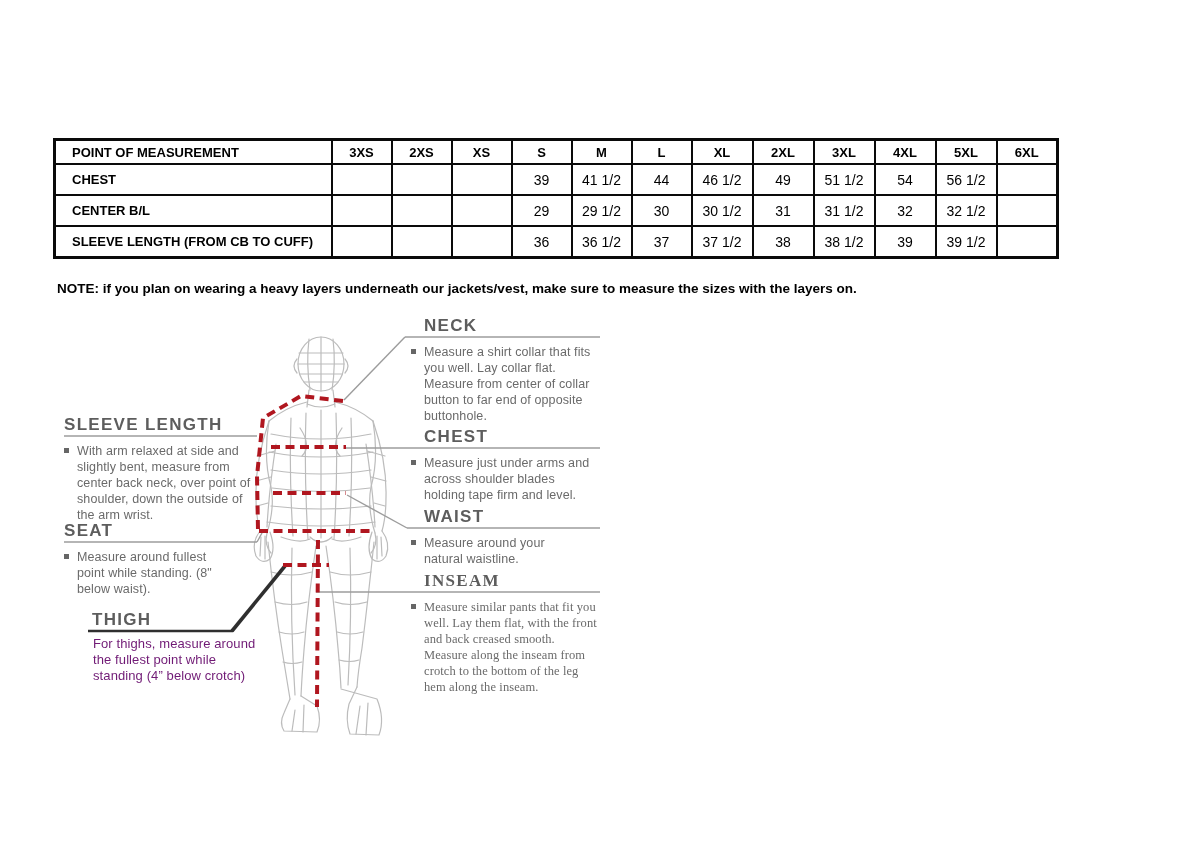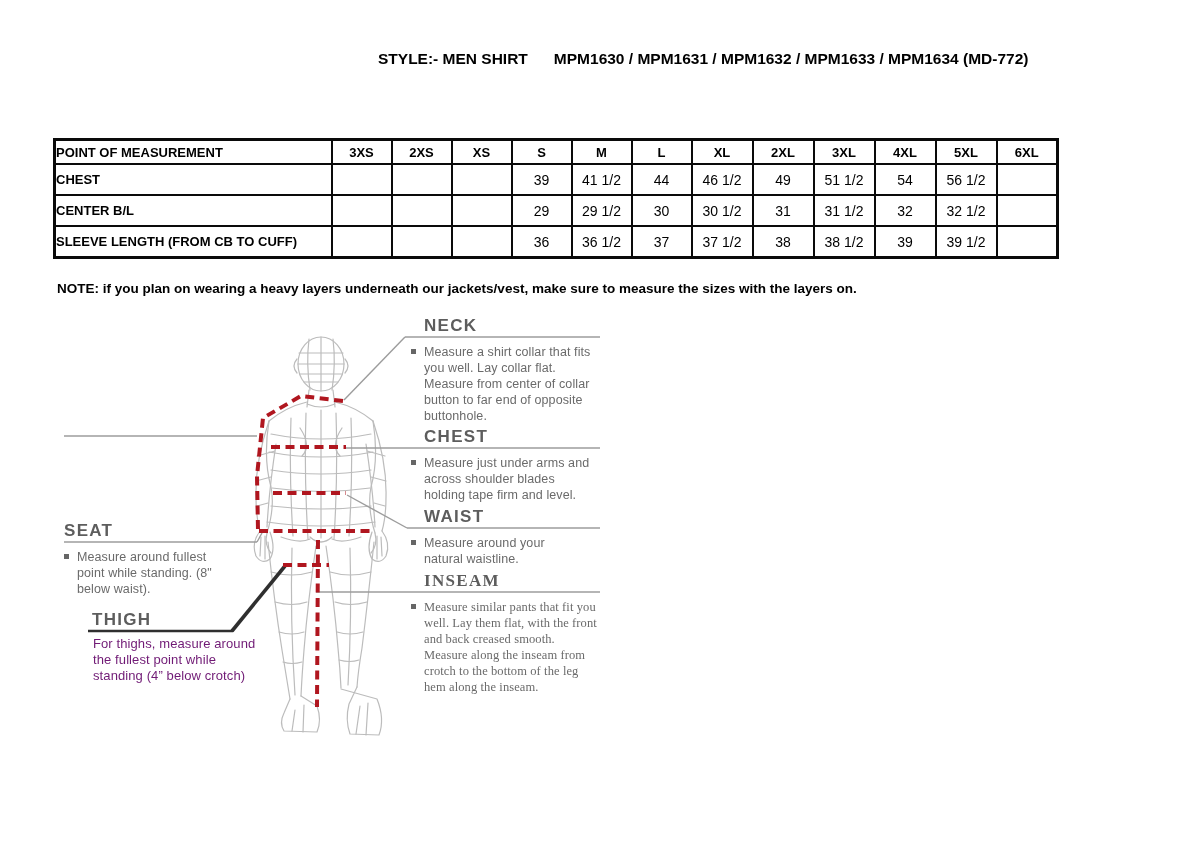--- a/index.html
+++ b/index.html
@@ -21,21 +21,21 @@
     border-collapse:collapse; table-layout:fixed;
     border:3px solid #0a0a0a;
   }
   .size-table th, .size-table td {
     border:2px solid #0a0a0a; padding:0; text-align:center;
     color:#000; overflow:hidden; white-space:nowrap;
   }
   .size-table thead th { height:22px; font-size:13px; font-weight:bold; }
   .size-table tbody td { height:29px; font-size:14px; font-weight:400; }
   .size-table .rowlabel, .size-table .collabel-first {
-    text-align:left; padding-left:0; font-weight:bold; font-size:13px;
+    text-align:left; padding-left:16px; font-weight:bold; font-size:13px;
   }
 
   
   .note-line {
     position:absolute; left:57px; top:281px; font-size:13.5px;
     font-weight:bold; color:#000; white-space:nowrap;
   }
 
   
   .dg-block { position:absolute; }
@@ -50,23 +50,20 @@
   .dg-text { font-size:12.5px; line-height:1.28; color:#6a6a6a; letter-spacing:0.1px; }
   .dg-text.thigh { font-size:13px; line-height:1.24; color:#701a75; margin-left:5px; margin-top:6px; }
 
   .diagram-svg { position:absolute; left:0; top:0; width:1200px; height:845px; pointer-events:none; }
 </style>
 </head>
 <body>
 
 <div id="page">
 
-  <div class="doc-title">
-    <span>STYLE:- MEN SHIRT</span><span class="codes">MPM1630 / MPM1631 / MPM1632 / MPM1633 / MPM1634 (MD-772)</span>
-  </div>
 
   <table class="size-table">
     <colgroup>
       <col style="width:277px">
         <col style="width:60px">
         <col style="width:60px">
         <col style="width:60px">
       <col style="width:60px">
         <col style="width:60px">
         <col style="width:60px">
@@ -259,20 +256,27 @@
   </svg>
 
   <div class="dg-block" style="left:411px; top:316px; width:195px;">
     <div class="dg-header indent">NECK</div>
     <div class="dg-body">
       <span class="bullet"></span>
       <div class="dg-text" style="width:172px;">Measure a shirt collar that fits you well. Lay collar flat. Measure from center of collar button to far end of opposite buttonhole.</div>
     </div>
   </div>
 
+  <div class="dg-block" style="left:64px; top:415px; width:200px;">
+    <div class="dg-header">SLEEVE LENGTH</div>
+    <div class="dg-body">
+      <span class="bullet"></span>
+      <div class="dg-text" style="width:182px;">With arm relaxed at side and slightly bent, measure from center back neck, over point of shoulder, down the outside of the arm wrist.</div>
+    </div>
+  </div>
 
   <div class="dg-block" style="left:411px; top:427px; width:195px;">
     <div class="dg-header indent">CHEST</div>
     <div class="dg-body">
       <span class="bullet"></span>
       <div class="dg-text" style="width:175px;">Measure just under arms and across shoulder blades holding tape firm and level.</div>
     </div>
   </div>
 
   <div class="dg-block" style="left:64px; top:521px; width:180px;">

